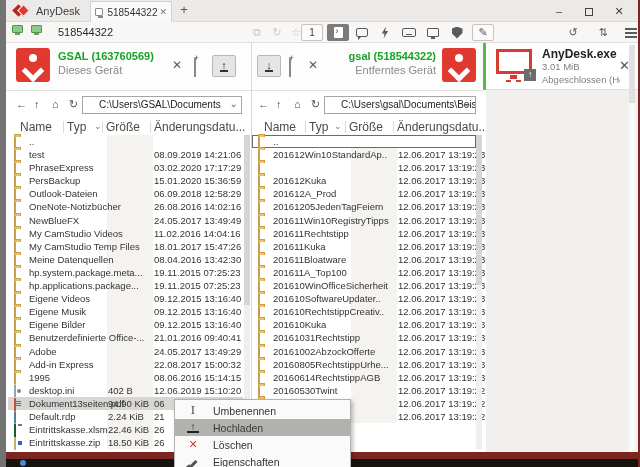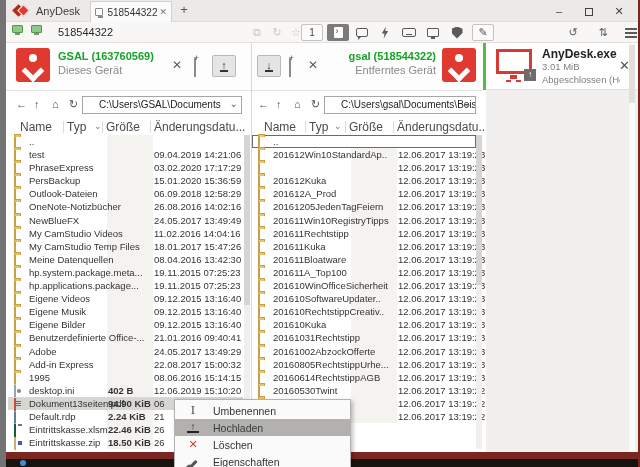--- a/index.html
+++ b/index.html
@@ -70,21 +70,21 @@
   .sortchev { font-size:9px; color:#777; }
 
   
   .rows { position:absolute; top:135px; }
   .row { position:relative; height:13.1px; font-size:9.5px; color:#333;
          background:linear-gradient(90deg, transparent 0 99px, #f5f3f0 99px 145px, transparent 145px); }
   .row.sel { background:#d8d6d3; }
   .row.foc { box-shadow:inset 0 0 0 1px #6a6a6a; background:#fff; }
   .ficon { position:absolute; left:6px; top:2px; }
   .fname { position:absolute; left:21px; top:0; line-height:13px; white-space:nowrap; }
-  .fsize { position:absolute; left:100px; top:0; line-height:13px; white-space:nowrap;font-weight:bold; }
+  .fsize { position:absolute; left:100px; top:0; line-height:13px; white-space:nowrap; }
   .fdate { position:absolute; left:146px; top:0; line-height:13px; white-space:nowrap; }
   .scrolltrack { position:absolute; width:6px; background:#f1efed; }
   .scrollthumb { position:absolute; width:6px; background:#d7d5d3; }
 
   
   .i-folder { width:11px; height:8px; background:linear-gradient(#f8dc96,#ecc163); border:1px solid #c9a04a; border-radius:1px; position:relative; margin-top:1px; }
   .i-folder::before { content:""; position:absolute; top:-3px; left:-1px; width:5px; height:2px; background:#ecc163; border:1px solid #c9a04a; border-bottom:none; }
   .i-ini { width:9px; height:10px; background:#eef1f4; border:1px solid #97a3ad; position:relative; }
   .i-ini::before { content:""; position:absolute; left:2px; top:3px; width:4px; height:4px; border-radius:50%; background:#7b8archive; background:#7b8791; }
   .i-pdf { width:9px; height:11px; background:#fff; border:1px solid #c2513f; position:relative; }
@@ -262,21 +262,21 @@
       <div class="row">
     <span class="ficon i-folder"></span>
     <span class="fname">..</span>
     <span class="fsize"></span>
     <span class="fdate"></span>
   </div>
       <div class="row">
     <span class="ficon i-folder"></span>
     <span class="fname">test</span>
     <span class="fsize"></span>
-    <span class="fdate">09.04.2019 14:21:06</span>
+    <span class="fdate">08.09.2019 14:21:06</span>
   </div>
       <div class="row">
     <span class="ficon i-folder"></span>
     <span class="fname">PhraseExpress</span>
     <span class="fsize"></span>
     <span class="fdate">03.02.2020 17:17:29</span>
   </div>
       <div class="row">
     <span class="ficon i-folder"></span>
     <span class="fname">PersBackup</span>

